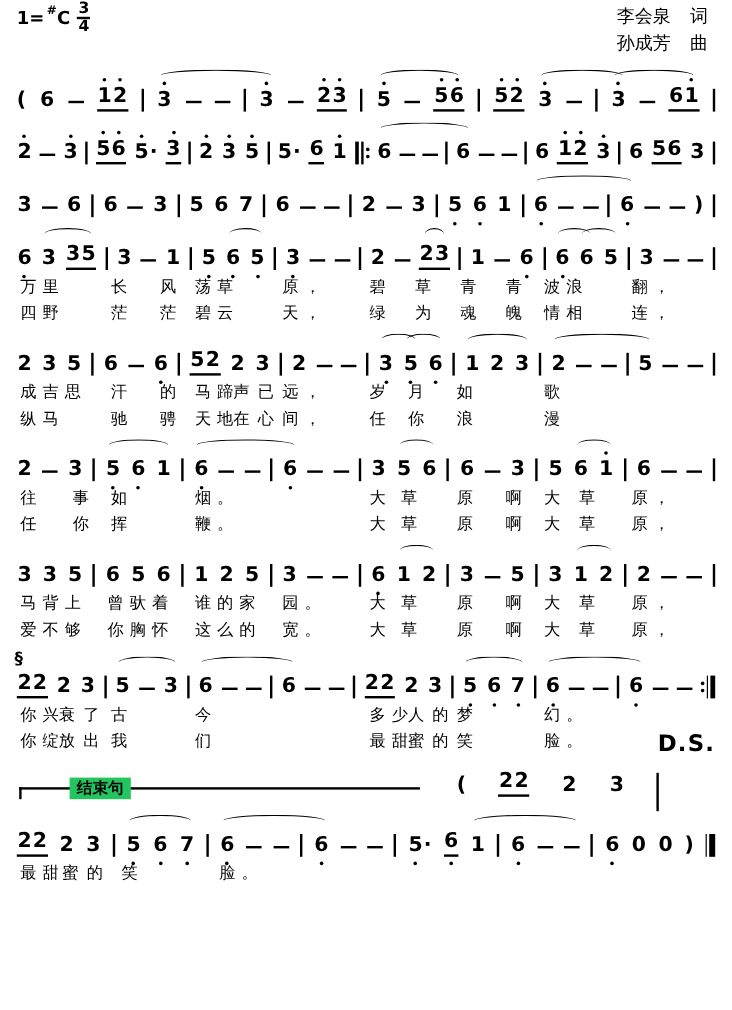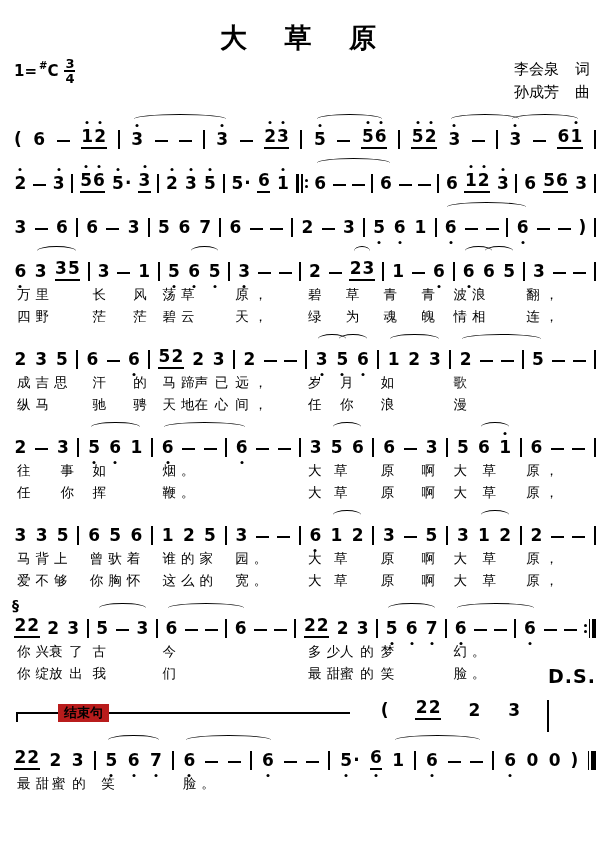--- a/index.html
+++ b/index.html
@@ -47,28 +47,27 @@
 
   
   .lyric-row{position:relative;height:19px;margin:3px 14px 0;font-size:13.5px}
   .syl{position:absolute;top:0;letter-spacing:5px;white-space:pre}
   .syl.right{right:0;left:auto !important;letter-spacing:1px;font-weight:bold;font-size:19px}
 
   
   .segno{height:13px;margin:6px 0 -9px 12px;font-size:14px;font-weight:bold}
   .ending-row{position:relative;height:32px;margin:12px 14px 0}
   .e-line{position:absolute;left:2px;top:16px;width:57%;height:8px;border-top:2px solid #000;border-left:2px solid #000}
-  .e-label{position:absolute;left:44px;top:8px;background:#b91c1c;padding:0 6px;font-size:13px;font-weight:bold}
+  .e-label{position:absolute;left:44px;top:8px;background:#22c55e;padding:0 6px;font-size:13px;font-weight:bold}
   .e-pickup{position:absolute;left:63%;top:2px;right:8%;display:flex;justify-content:space-between;align-items:flex-end}
 </style>
 </head>
 <body>
 
 <div class="page">
-  <h1 class="title">大 草 原</h1>
   <div class="header-row">
     <div class="keysig">
       <span>1=</span>
         <span class="sup">#</span>
         <span>C</span>
       <span class="meter">
         <span>3</span>
         <span class="fracline"></span>
         <span>4</span>
       </span>

